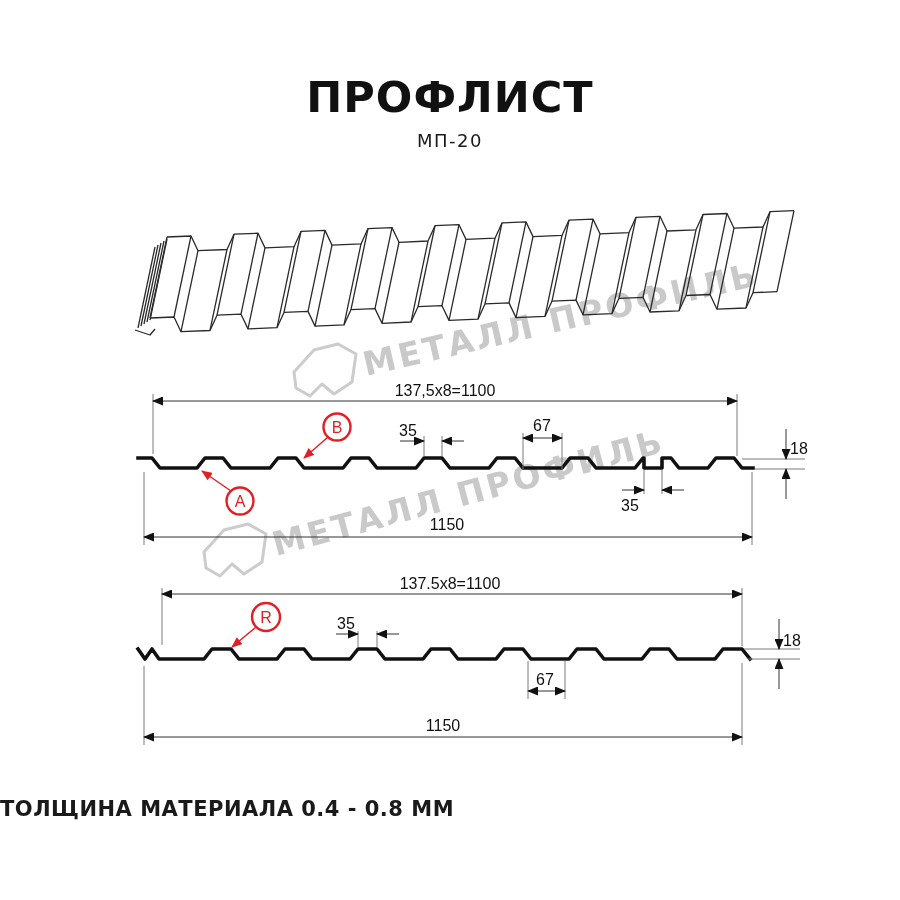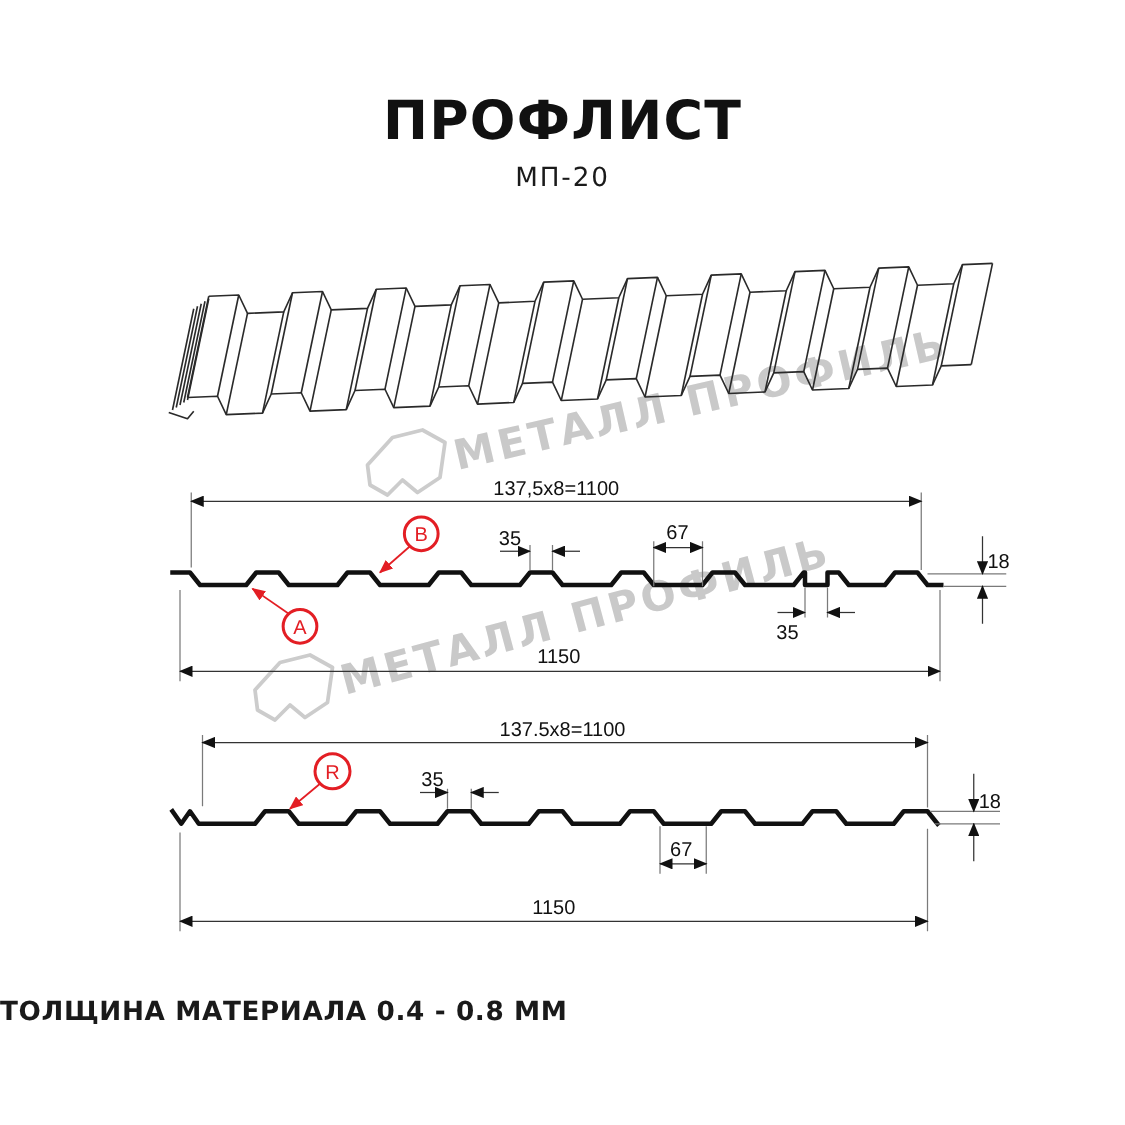--- a/index.html
+++ b/index.html
@@ -2,21 +2,21 @@
 <html><head>
 <meta charset="utf-8">
 <style>
   html,body{margin:0;padding:0;background:#fff;}
   #page{position:relative;width:832px;height:900px;background:#fff;overflow:hidden;
         font-family:"Liberation Sans",sans-serif;}
   .title{position:absolute;left:0;top:72px;width:900px;text-align:center;
          font-family:"DejaVu Sans",sans-serif;font-weight:800;font-size:43px;
          letter-spacing:1px;color:#111;}
   .subtitle{position:absolute;left:0;top:130px;width:900px;text-align:center;
-         font-family:"DejaVu Sans",sans-serif;font-weight:500;font-size:21px;
+         font-family:"DejaVu Sans",sans-serif;font-weight:500;font-size:18px;
          letter-spacing:1.5px;color:#1a1a1a;}
   .footer{position:absolute;left:0;top:797px;width:900px;text-align:left;
          font-family:"DejaVu Sans",sans-serif;font-weight:600;font-size:21px;
          letter-spacing:0.5px;color:#1a1a1a;}
   svg{position:absolute;left:0;top:0;}
   .thin{stroke:#2a2a2a;stroke-width:1.3;fill:none;stroke-linejoin:round;}
   .prof{stroke:#111;stroke-width:3.6;fill:none;stroke-linejoin:round;stroke-linecap:square;}
   .ext{stroke:#7a7a7a;stroke-width:1;fill:none;}
   .dim{stroke:#333;stroke-width:1;fill:none;}
   .dimtxt{font-family:"Liberation Sans",sans-serif;font-size:16px;fill:#111;}

